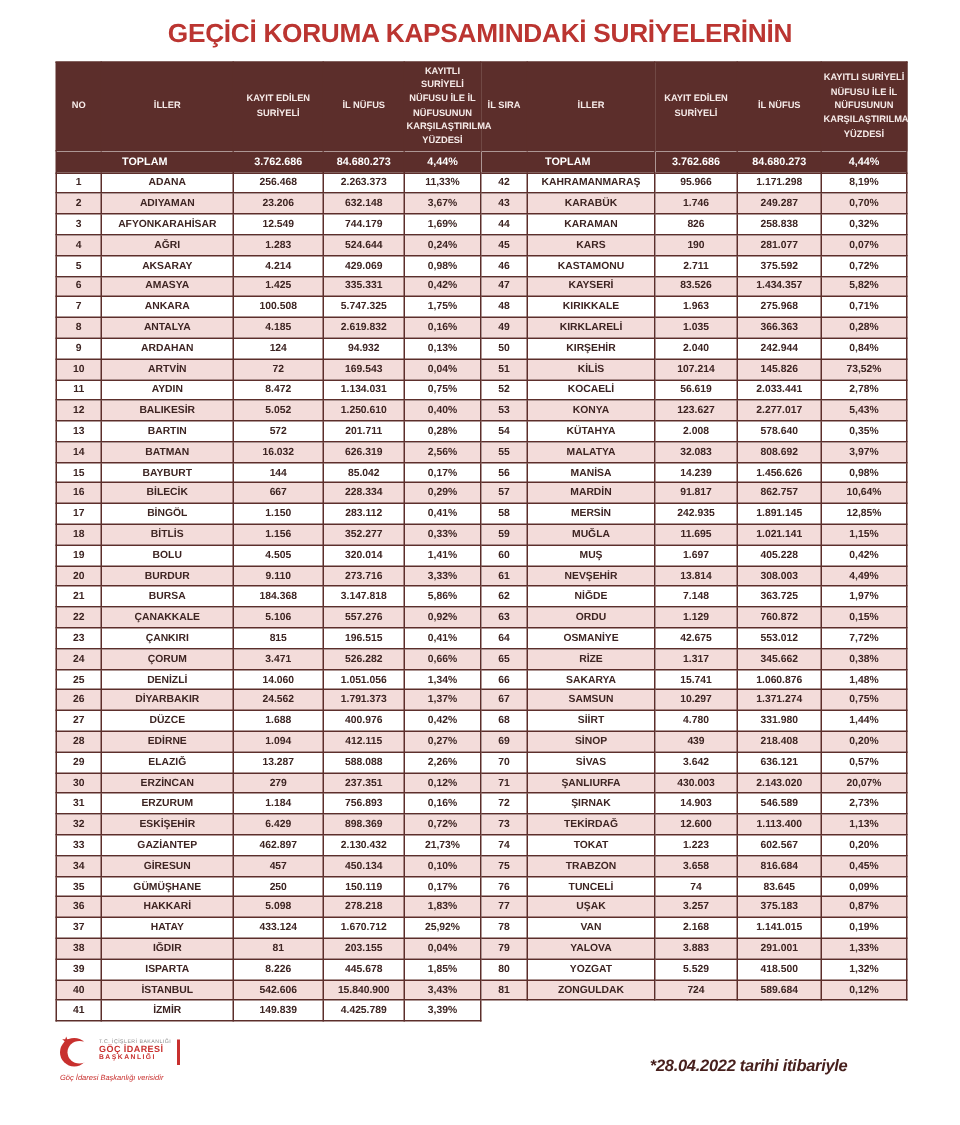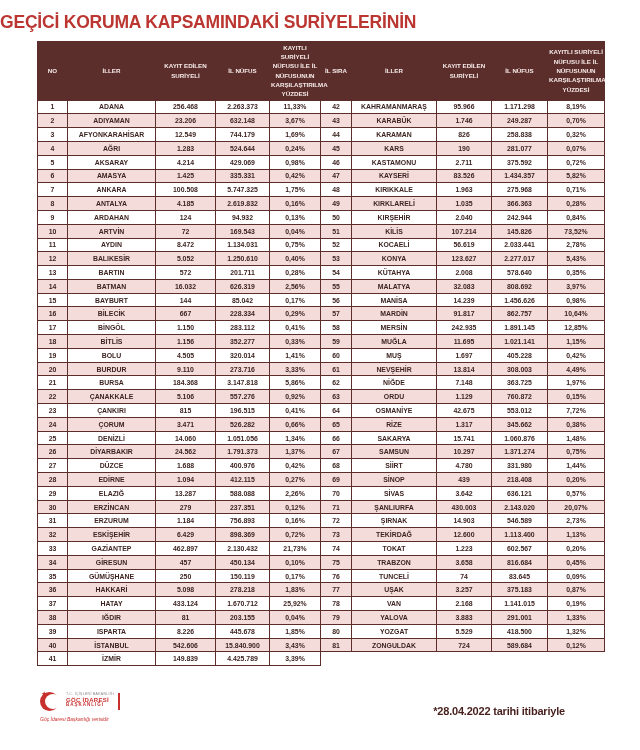--- a/index.html
+++ b/index.html
@@ -2,21 +2,21 @@
 <html><head>
 <meta charset="utf-8">
 <style>
   html,body { margin:0; padding:0; }
   body {
     width:640px; height:750px; background:#ffffff;
     font-family:"Liberation Sans", sans-serif;
     position:relative; overflow:hidden;
   }
   .title {
-    color:#bb3531; font-weight:bold;
+    text-align:center; color:#bb3531; font-weight:bold;
     font-size:17.5px; line-height:1.3; margin-top:11px;
     letter-spacing:-0.2px; text-transform:uppercase;
   }
   table {
     border-collapse:collapse; table-layout:fixed;
     width:567px; margin:7px 0 0 37px;
   }
   th {
     background:#5c2e2b; color:#f6ebe9; font-size:6.2px; font-weight:bold;
     text-align:center; vertical-align:middle; height:50px; padding:1px 1px;
@@ -40,21 +40,21 @@
   .crescent .c2 { position:absolute; left:5px; top:3px; width:16px; height:15px; border-radius:50%; background:#ffffff; }
   .crescent .star { position:absolute; left:1px; top:-1px; color:#c8302e; font-size:7px; }
   .logo-text { display:flex; flex-direction:column; line-height:1.1; margin-top:2px; }
   .logo-ministry { color:#8a8a8a; font-size:3.5px; letter-spacing:0.3px; }
   .logo-main { color:#c8302e; font-size:6px; font-weight:bold; letter-spacing:0.3px; }
   .logo-sub { color:#c8302e; font-size:4.5px; font-weight:bold; letter-spacing:1px; }
   .logo-bar { width:2px; height:17px; background:#c8302e; margin:2px 0 0 4px; }
   .logo-tagline { color:#c8302e; font-size:5px; font-style:italic; margin-top:3px; }
   .date-note {
     position:absolute; right:35px; top:14px; color:#461f1c;
-    font-size:11px; font-weight:bold; letter-spacing:-0.2px;
+    font-size:11px; font-weight:bold; letter-spacing:-0.2px;font-style:italic;
   }
 </style>
 </head>
 <body>
 
 <div class="title">
   <div>GEÇİCİ KORUMA KAPSAMINDAKİ SURİYELERİNİN</div>
 </div>
 
 <table>
@@ -78,20 +78,30 @@
       <th>İL NÜFUS</th>
       <th>KAYITLI SURİYELİ NÜFUSU İLE İL NÜFUSUNUN KARŞILAŞTIRILMA YÜZDESİ</th>
       <th>İL SIRA</th>
       <th>İLLER</th>
       <th>KAYIT EDİLEN SURİYELİ</th>
       <th>İL NÜFUS</th>
       <th>KAYITLI SURİYELİ NÜFUSU İLE İL NÜFUSUNUN KARŞILAŞTIRILMA YÜZDESİ</th>
     </tr>
   </thead>
   <tbody>
+    <tr class="toplam">
+      <td colspan="2">TOPLAM</td>
+      <td>3.762.686</td>
+      <td>84.680.273</td>
+      <td>4,44%</td>
+      <td colspan="2">TOPLAM</td>
+      <td>3.762.686</td>
+      <td>84.680.273</td>
+      <td>4,44%</td>
+    </tr>
   <tr>
         <td>1</td>
         <td>ADANA</td>
         <td>256.468</td>
         <td>2.263.373</td>
         <td>11,33%</td>
         <td>42</td>
         <td>KAHRAMANMARAŞ</td>
         <td>95.966</td>
         <td>1.171.298</td>

